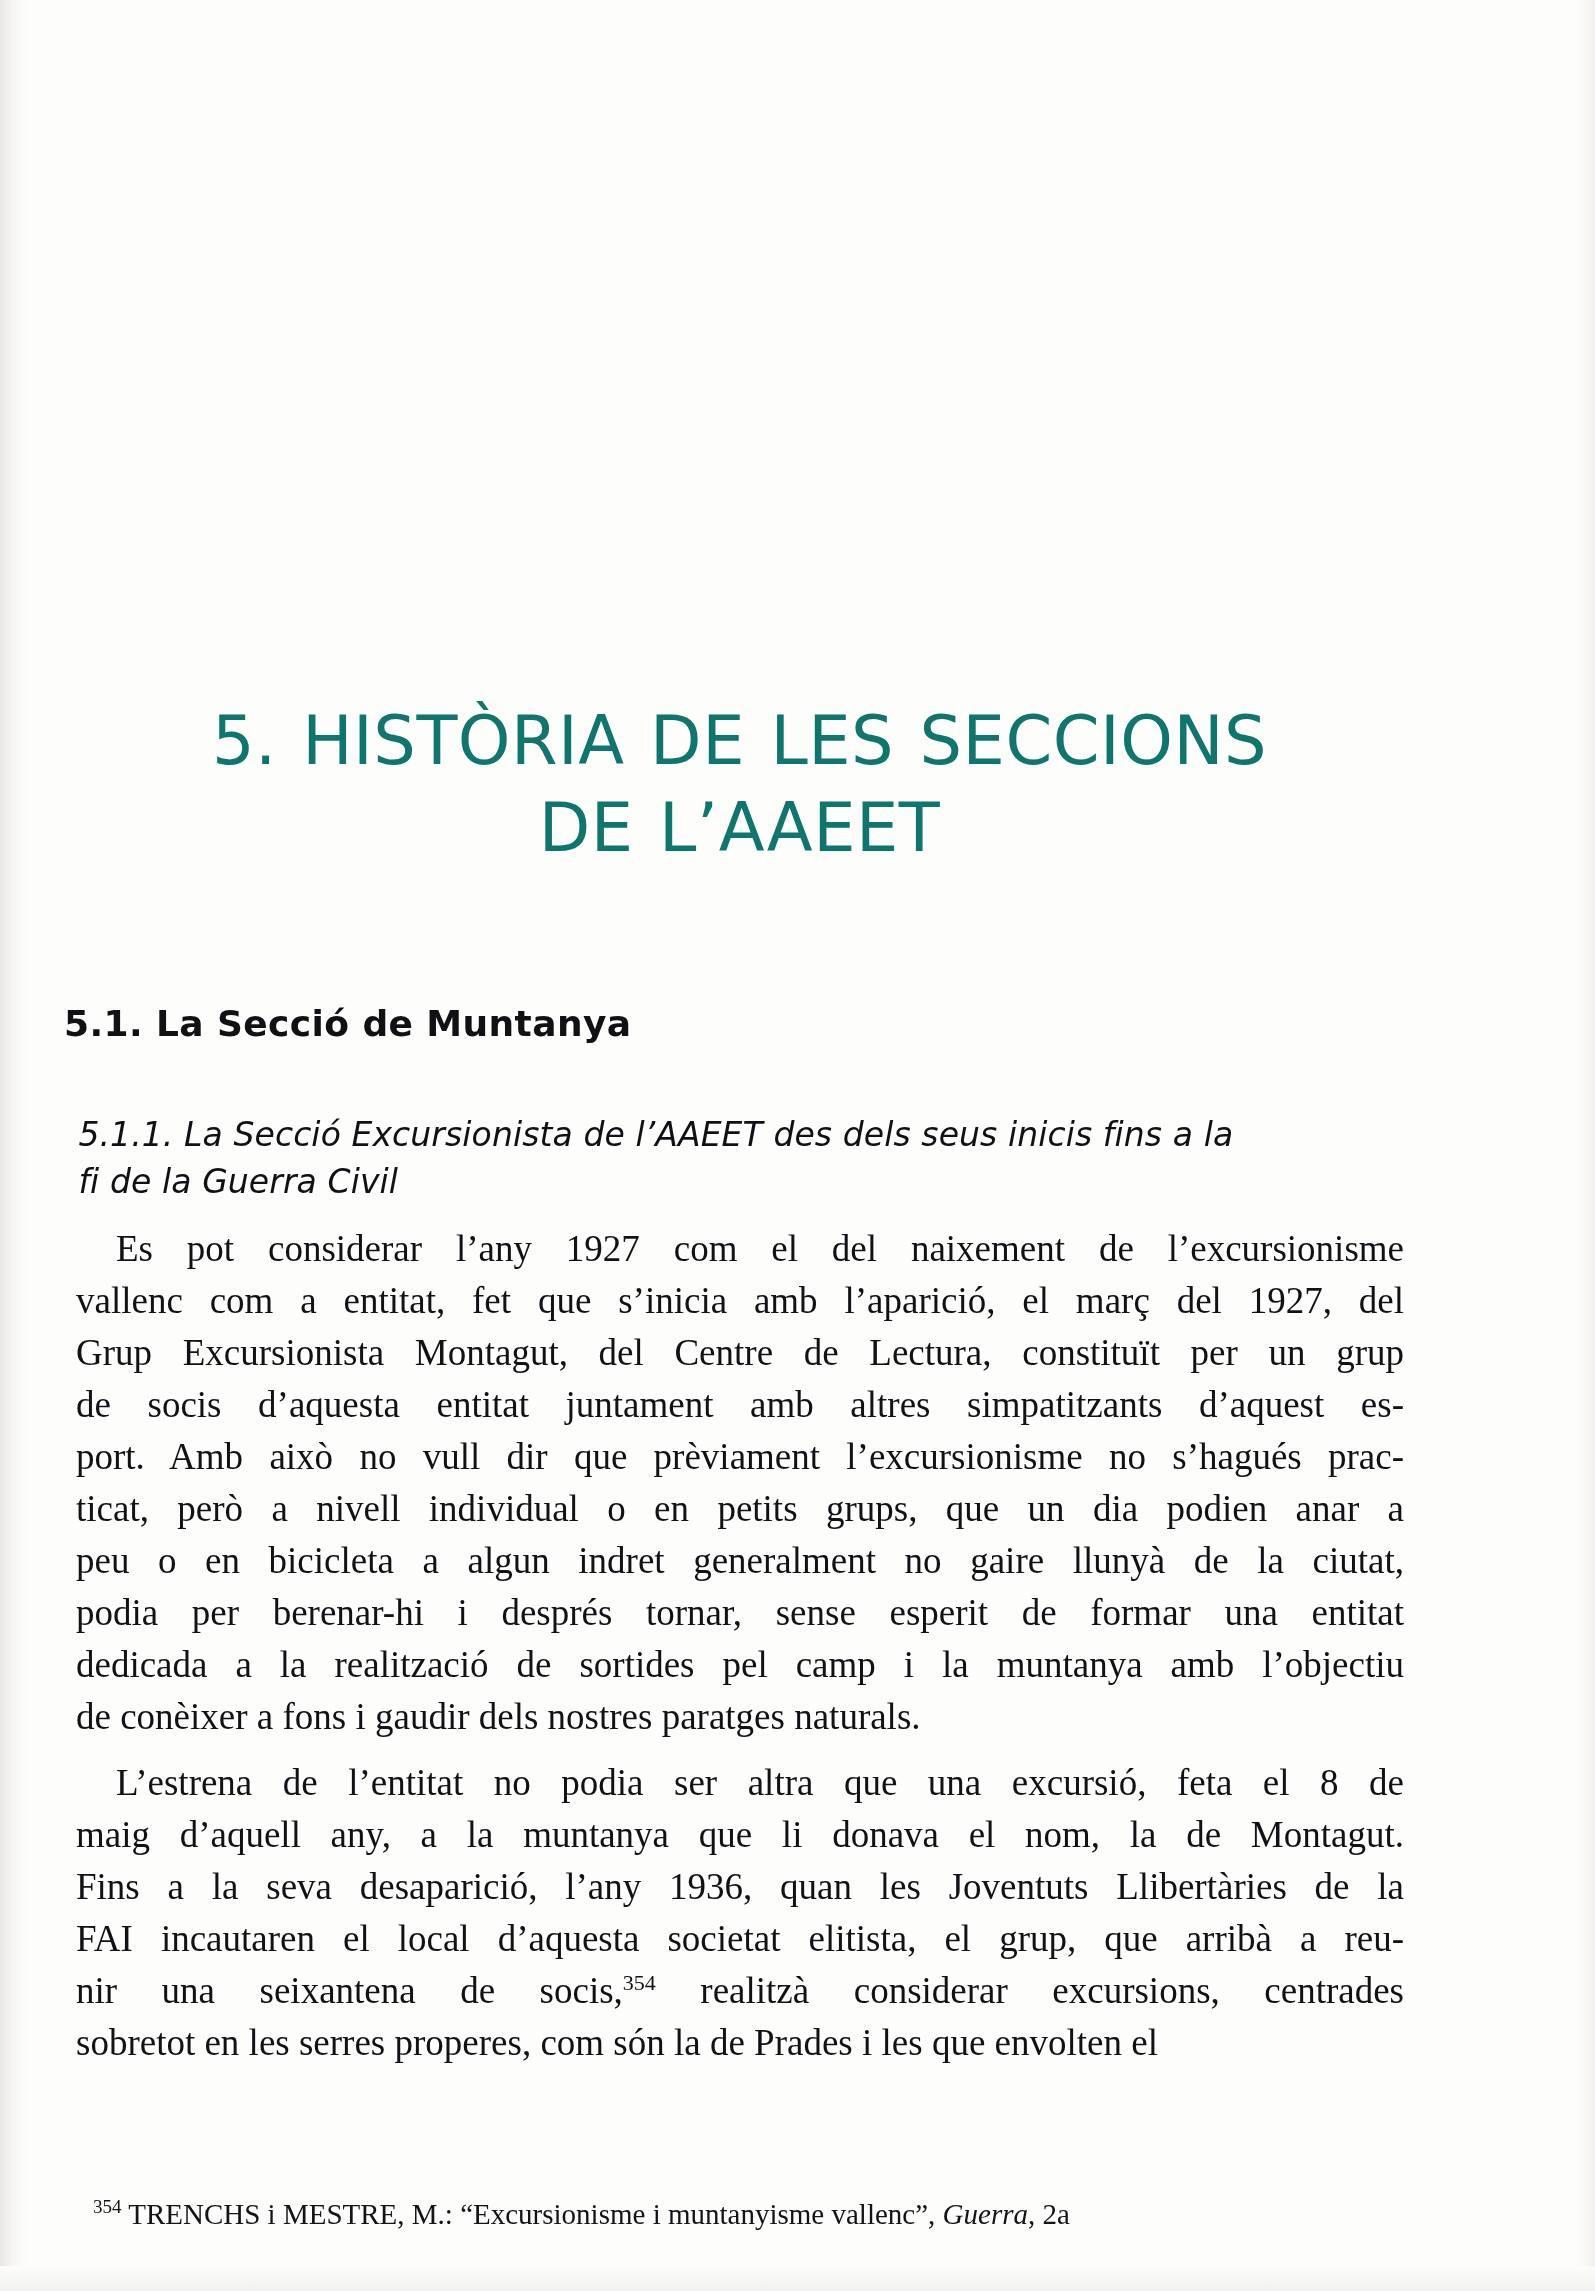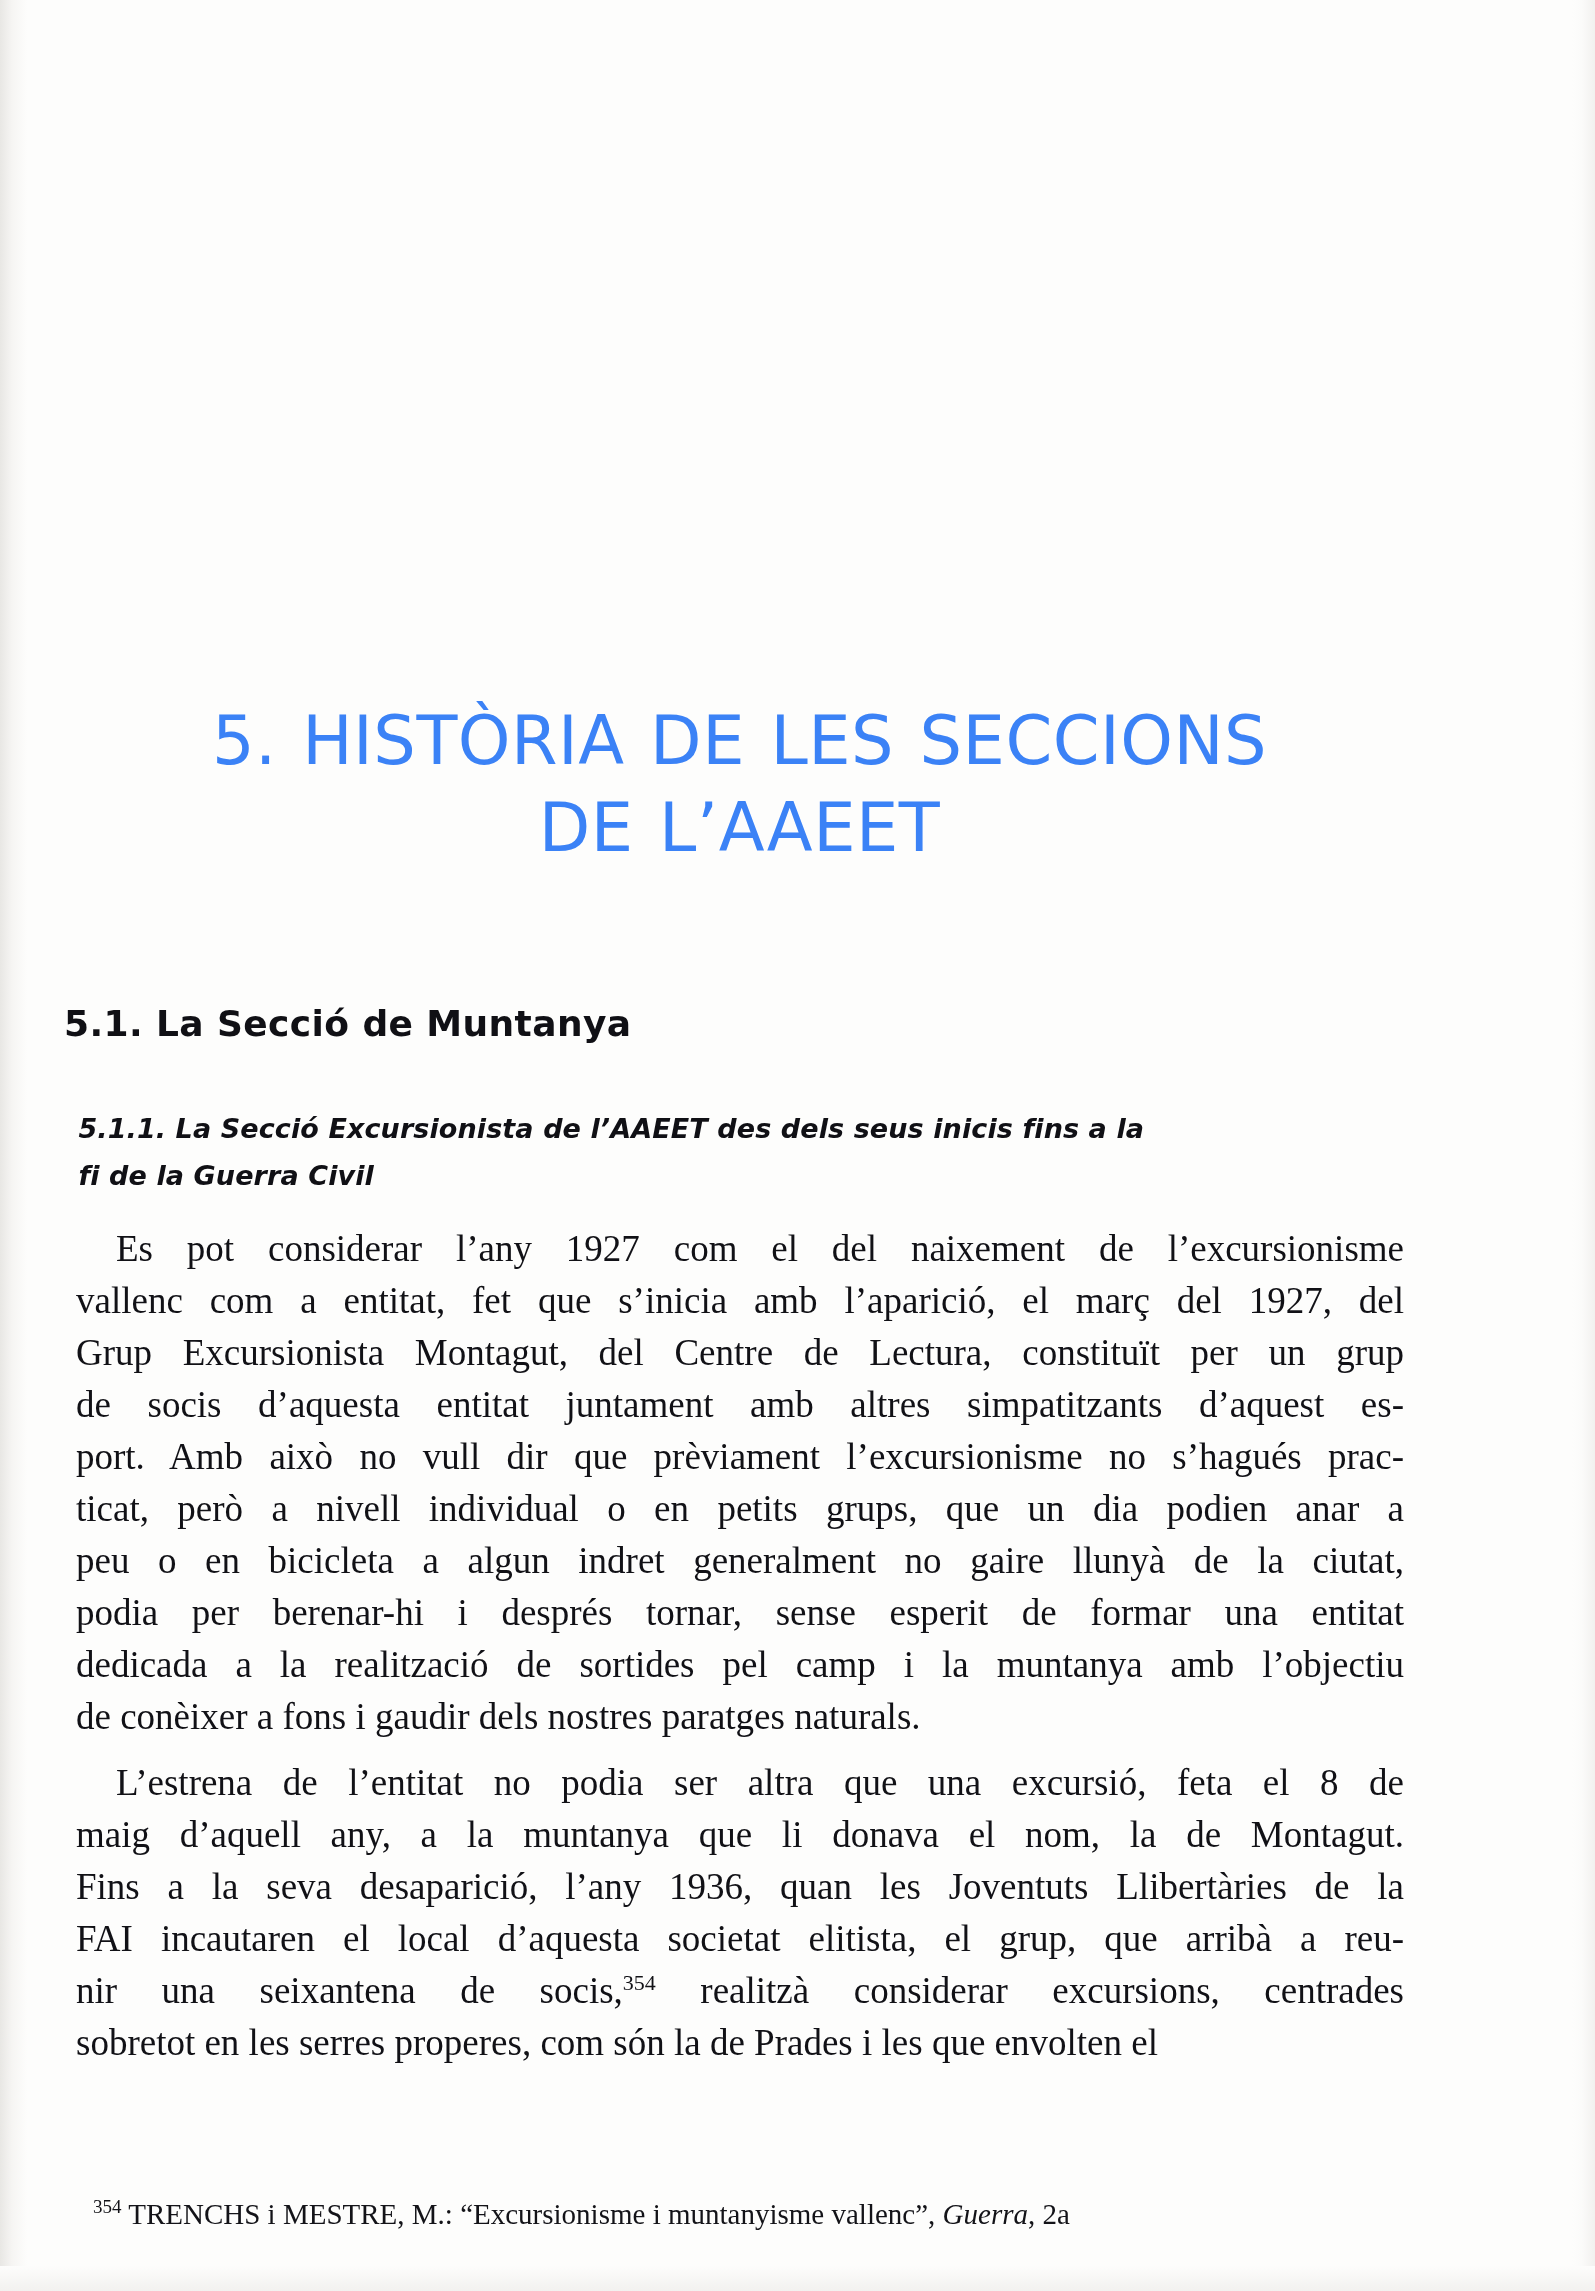--- a/index.html
+++ b/index.html
@@ -54,21 +54,21 @@
     position: absolute;
     left: 0;
     top: 653px;
     width: 1355px;
     text-align: center;
     font-family: "DejaVu Sans", "Liberation Sans", sans-serif;
     font-weight: 400;
     font-size: 67px;
     line-height: 87px;
     letter-spacing: 0.5px;
-    color: #3b82f6;
+    color: #0f766e;
     word-spacing: 3.6px;
   }
   .chapter-title .tline {
     display: block;
   }
 
   
   .section-heading {
     position: absolute;
     left: 2px;
@@ -82,23 +82,23 @@
     color: #101015;
   }
 
   
   .subsection-heading {
     position: absolute;
     left: 16.4px;
     top: 1078px;
     width: 1344px;
     font-family: "DejaVu Sans", "Liberation Sans", sans-serif;
-    font-weight: 700;
+    font-weight: 400;
     font-style: italic;
-    font-size: 27px;
+    font-size: 33px;
     line-height: 47px;
     letter-spacing: 0.1px;
     color: #101015;
   }
   .subsection-heading .hline { display: block; }
 
   
   .body-block {
     position: absolute;
     left: 0;

